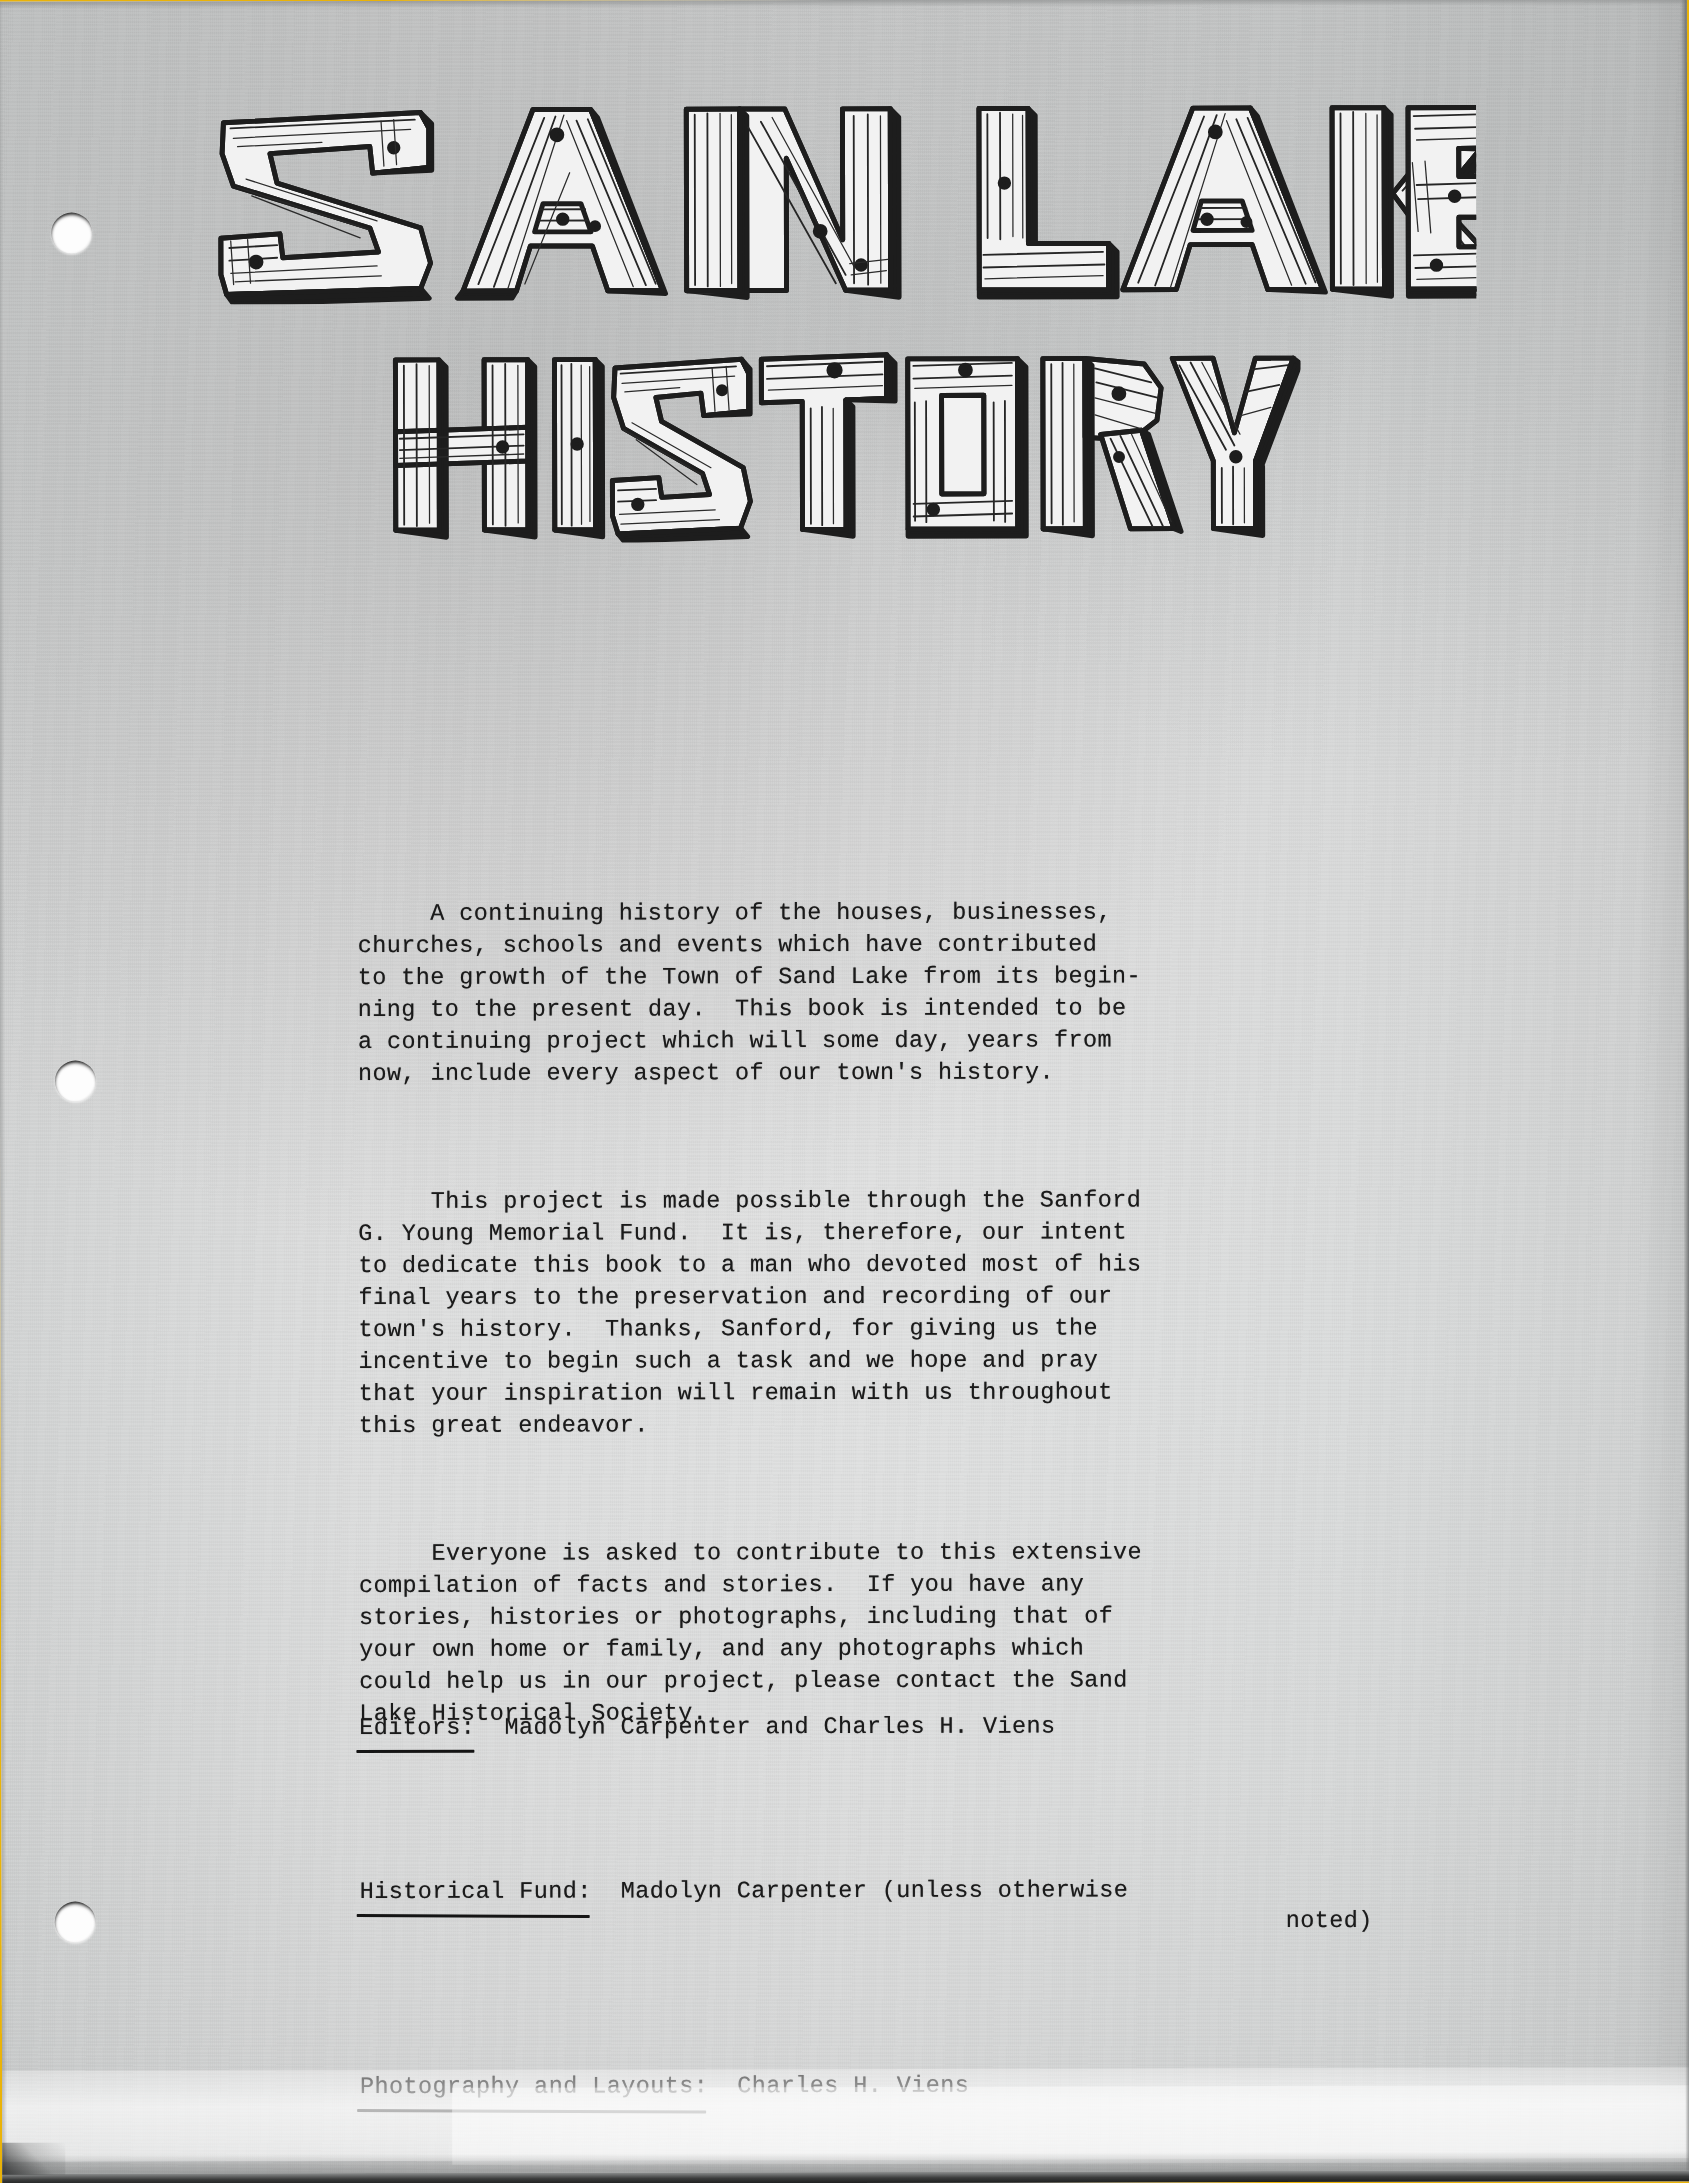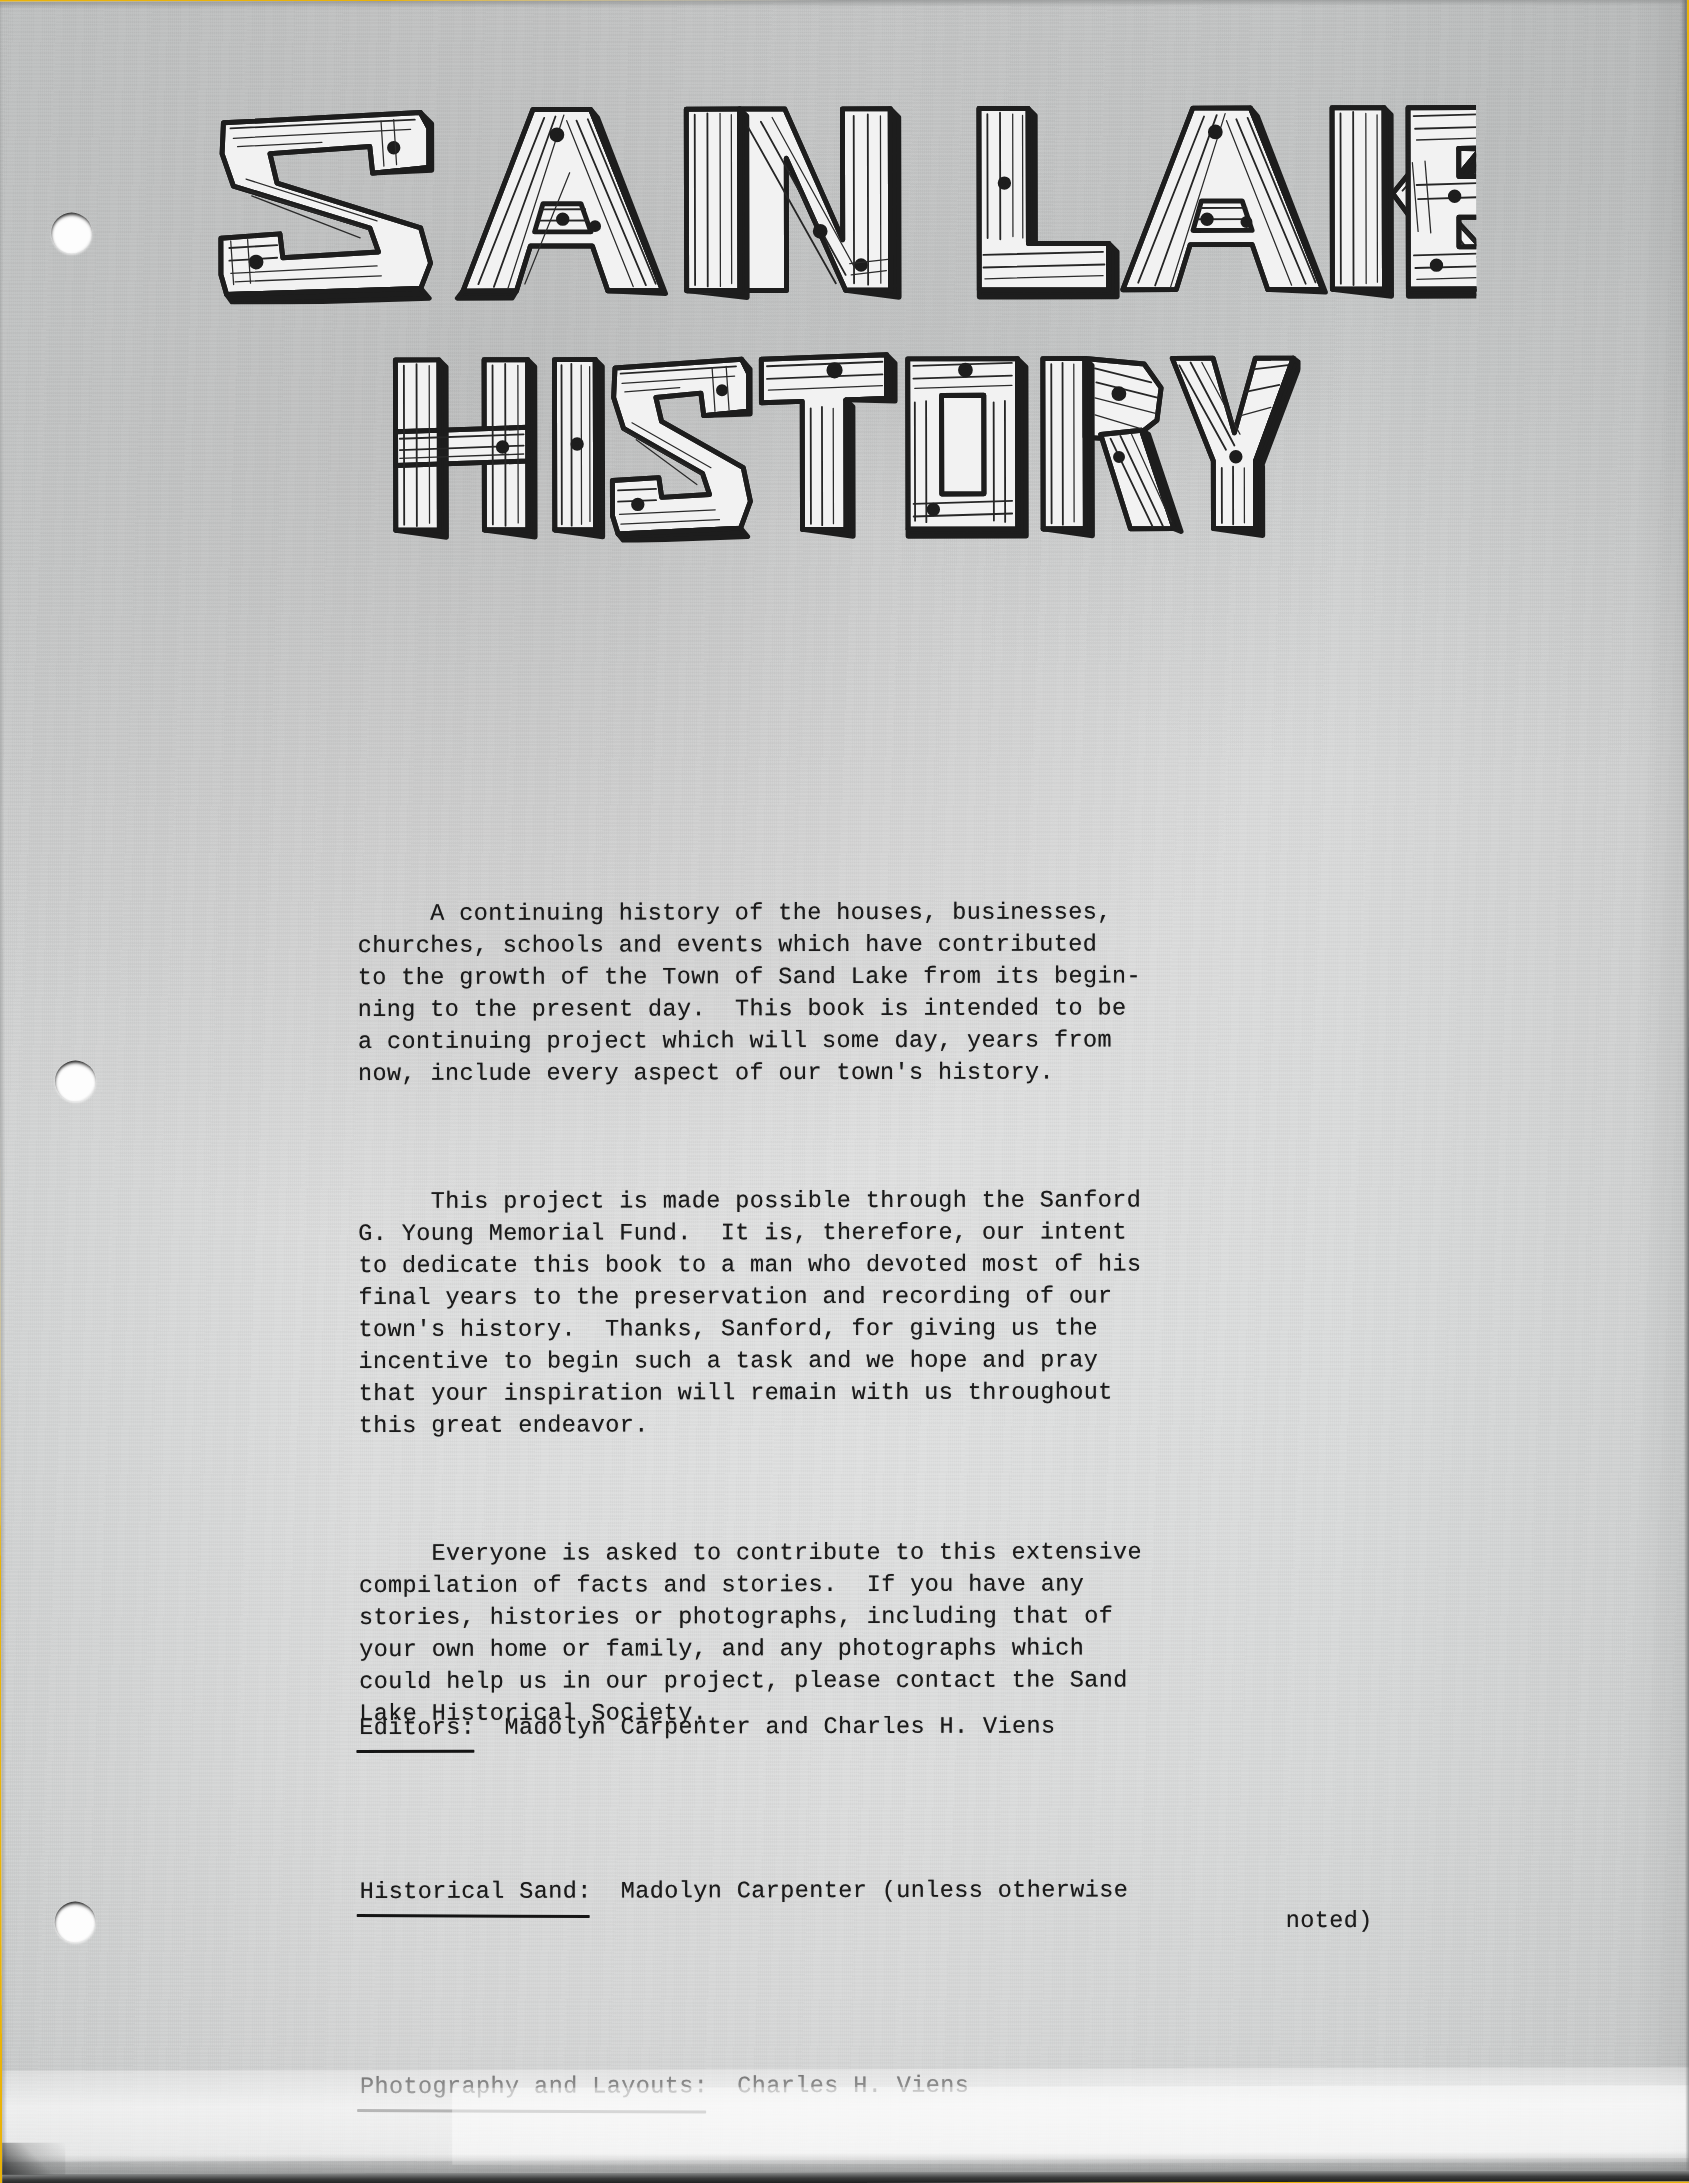--- a/index.html
+++ b/index.html
@@ -381,21 +381,21 @@
 stories, histories or photographs, including that of
 your own home or family, and any photographs which
 could help us in our project, please contact the Sand
 Lake Historical Society.</p>
     </div>
 
     <div id="credits">
 
       <div class="credit-row"><span class="credit-label">Editors:</span><span>  Madolyn Carpenter and Charles H. Viens</span></div>
 
-      <div class="credit-row"><span class="credit-label tilt">Historical Sand:</span><span>  Madolyn Carpenter (unless otherwise</span><span class="noted-line">noted)</span></div>
+      <div class="credit-row"><span class="credit-label tilt">Historical Fund:</span><span>  Madolyn Carpenter (unless otherwise</span><span class="noted-line">noted)</span></div>
 
       <div class="credit-row"><span class="credit-label tilt">Photography and Layouts:</span><span>  Charles H. Viens</span></div>
 
       
     </div>
 
     <div class="punch" style="left:53px;  top:211px;"></div>
     <div class="punch" style="left:55px;  top:1059px;"></div>
     <div class="punch" style="left:53px;  top:1900px;"></div>
 

